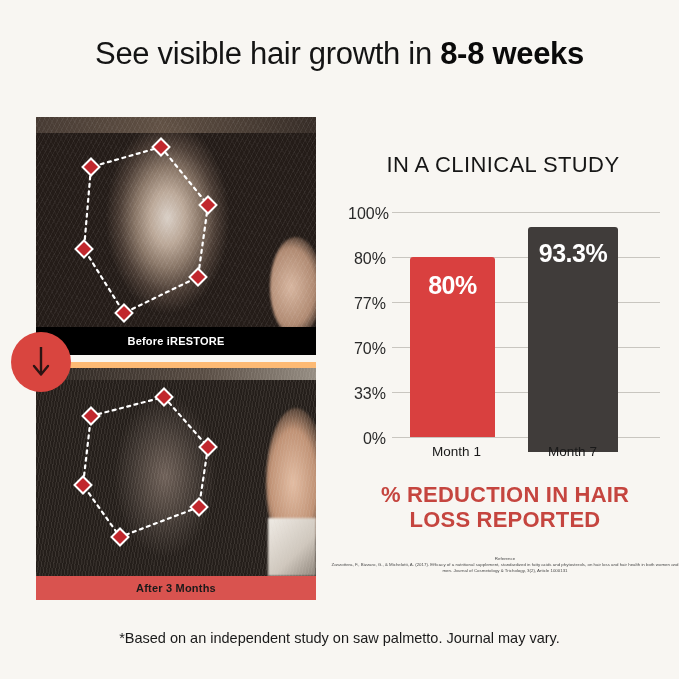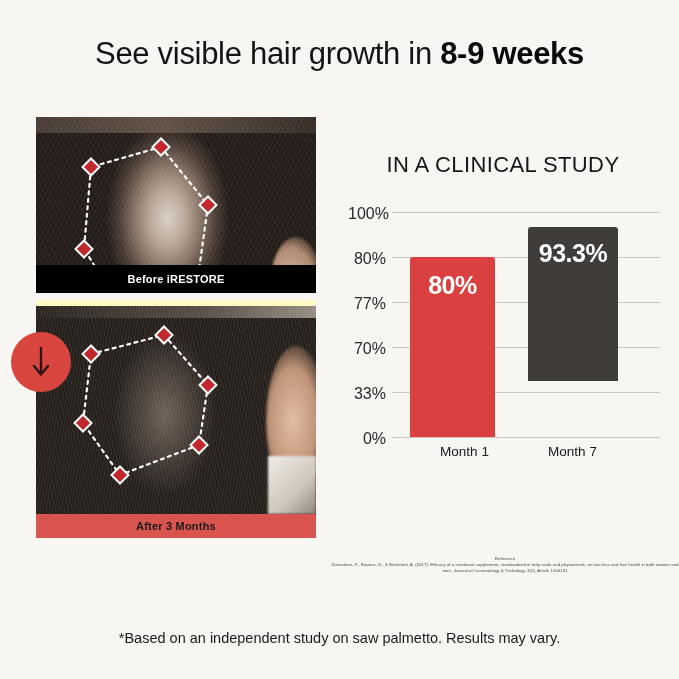--- a/index.html
+++ b/index.html
@@ -47,22 +47,22 @@
     left: 36px;
     top: 117px;
     width: 280px;
   }
 
   .photo-card {
     position: relative;
     width: 280px;
     overflow: hidden;
   }
-  .photo-card.before { height: 176px; background: #a16207; }
-  .photo-card.after  { height: 238px; background: #fef9c3; margin-top: 7px; }
+  .photo-card.before { height: 238px; background: #a16207; }
+  .photo-card.after  { height: 238px; background: #fdba74; margin-top: 7px; }
 
   .photo-img {
     position: absolute;
     left: 0;
     top: 0;
     width: 280px;
     height: 210px;
     overflow: hidden;
   }
   .photo-card.after .photo-img { height: 208px; top: 6px; }
@@ -245,21 +245,21 @@
   }
   .bar-m6 .bar-value { top: 12px; font-size: 25px; }
 
   .x-label {
     position: absolute;
     top: 244px;
     font-size: 13.5px;
     color: #1a1a1a;
     text-align: center;
   }
-  .x-label.m1 { left: 64px; width: 105px; }
+  .x-label.m1 { left: 56px; width: 105px; }
   .x-label.m6 { left: 172px; width: 105px; }
 
   .reduction {
     position: absolute;
     left: 340px;
     top: 482px;
     width: 330px;
     text-align: center;
     font-size: 22px;
     line-height: 25px;
@@ -289,21 +289,21 @@
     font-size: 14.5px;
     color: #1a1a1a;
   }
 </style>
 </head>
 <body>
 
 <div class="page">
 
   <div class="headline">
-    <span>See visible hair growth in </span><span class="accent">8-9 weeks</span>
+    <span>See visible hair growth in </span><span class="accent">8-8 weeks</span>
   </div>
 
   <div class="photos">
 
     <div class="photo-card before">
       <div class="photo-img">
         <div class="scalp-before">
           <div class="topbar"></div>
           <div class="skin-edge"></div>
         </div>
@@ -363,30 +363,34 @@
         <div class="tick-label" style="top: 102px;">77%</div>
         <div class="grid-row" style="top: 57px;"></div>
         <div class="tick-label" style="top: 57px;">80%</div>
         <div class="grid-row" style="top: 12px;"></div>
         <div class="tick-label" style="top: 12px;">100%</div>
       </div>
 
     <div class="bar bar-m1" id="bar-0" style="top: 57px; height: 180px; background: rgb(217, 64, 63);">
       <span class="bar-value">80%</span>
     </div>
-    <div class="bar bar-m6" id="bar-1" style="top: 27.075px; height: 154px; background: rgb(64, 60, 58); text-decoration: underline;">
+    <div class="bar bar-m6" id="bar-1" style="top: 27.075px; height: 225px; background: rgb(64, 60, 58); text-decoration: underline;">
       <span class="bar-value">93.3%</span>
     </div>
 
     <div class="x-label m1">Month 1</div>
     <div class="x-label m6">Month 7</div>
   </div>
 
+  <div class="reduction">
+    <span>% REDUCTION IN HAIR</span><br>
+    <span>LOSS REPORTED</span>
+  </div>
 
   <div class="reference">
     <span class="ref-head">Reference</span>
     <span>Zanzottera, F., Bizzaro, G., &amp; Michelotti, A. (2017). Efficacy of a nutritional supplement, standardized in fatty acids and</span>
     <span>phytosterols, on hair loss and hair health in both women and men. Journal of Cosmetology &amp; Trichology, 3(2), Article 1000131</span>
   </div>
 
-  <div class="footnote">*Based on an independent study on saw palmetto. Results may vary.</div>
+  <div class="footnote">*Based on an independent study on saw palmetto. Journal may vary.</div>
 
 </div>
 
 </body></html>

